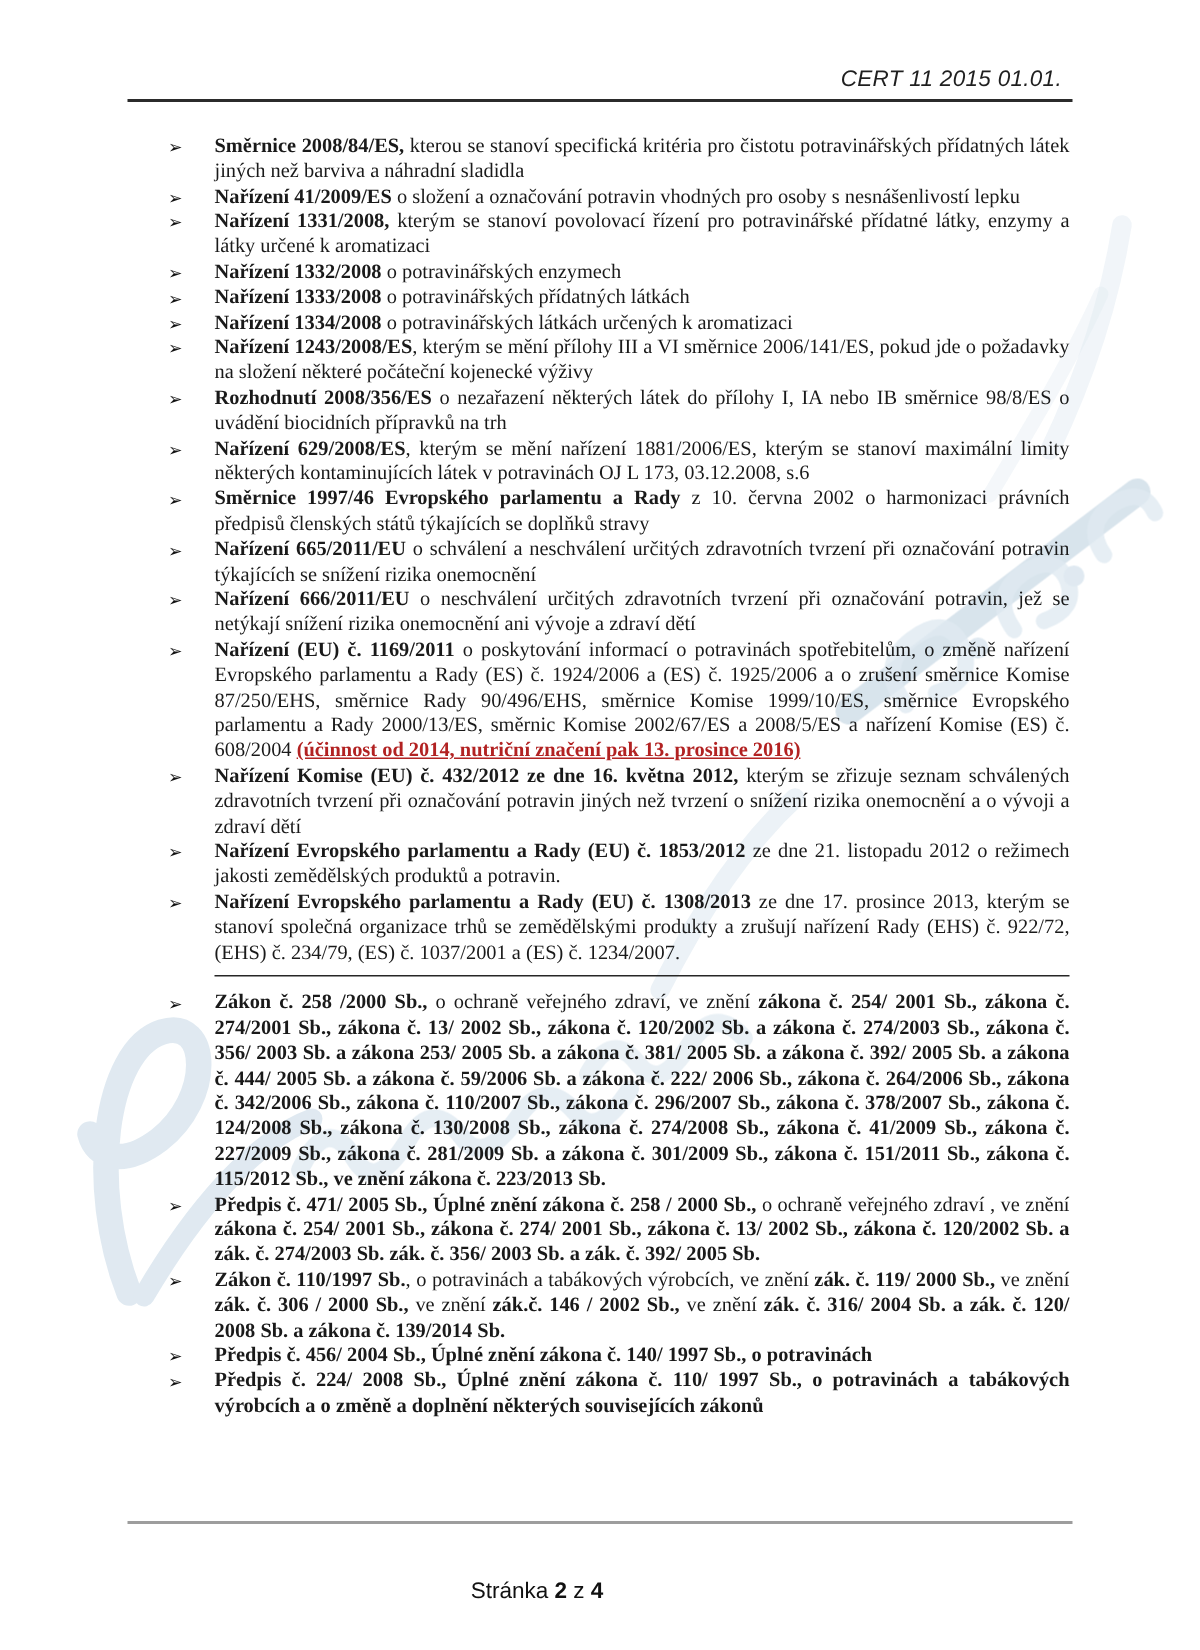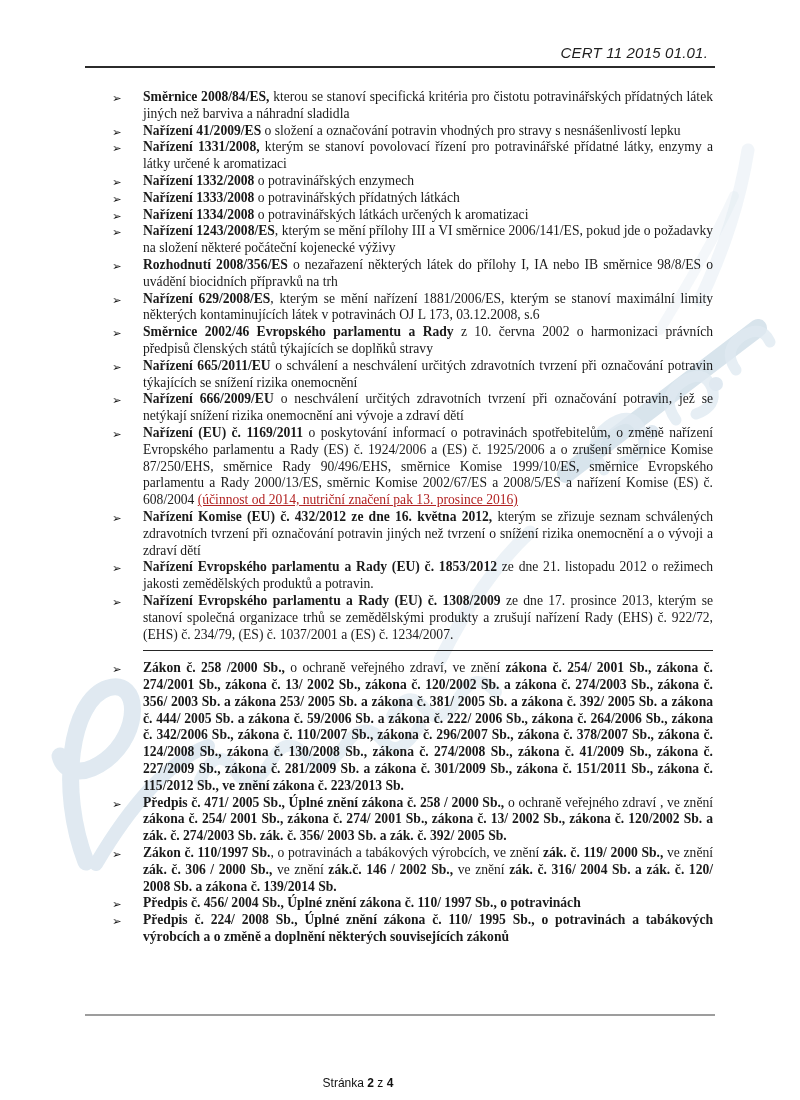--- a/index.html
+++ b/index.html
@@ -38,38 +38,38 @@
     margin:0;
   }
   .bullet{
     position:absolute;left:-31px;top:1px;
     font-size:11.5px;color:#111;
     font-family:"DejaVu Sans", sans-serif;
   }
   .seg{font-weight:normal;}
   .seg-bold{font-weight:bold;margin-top:47px;}
   .seg-red{
-    font-weight:normal;
+    font-weight:bold;
     color:var(--red-accent,#b22222);
     text-decoration:underline;
   }
   .separator{
     border-top:1.6px solid #262626;
     height:0;margin:7px 0 9px 0;
   }
   
   .footer-rule{
     position:absolute;left:85px;top:1014px;width:630px;
     border-top:2px solid #9d9d9d;height:0;
   }
   .footer-text{
-    position:absolute;left:0;top:1076px;width:716px;
+    position:absolute;left:0;top:1052px;width:716px;
     text-align:center;
     font-family:"Liberation Sans", sans-serif;
-    font-size:12px;color:#111;
+    font-size:15px;color:#111;
   }
   .footer-text b{font-weight:bold;}
 </style>
 </head>
 <body>
 
 <div class="page">
 
   <svg class="watermark" viewBox="0 0 800 1100" aria-hidden="true">
     <g fill="none" stroke="#c6d8e6" stroke-linecap="round" opacity="0.55">
@@ -94,43 +94,43 @@
       <path d="M660,330 C690,280 716,236 734,196" stroke-width="10" opacity="0.35"></path>
     </g>
   </svg>
 
   <div class="doc-code">CERT 11 2015 01.01.</div>
   <div class="header-rule"></div>
 
   <div class="content">
     <ul class="reg-list">
         <li class="item"><span class="bullet">➢</span><span class="seg-bold">Směrnice 2008/84/ES,</span><span class="seg"> kterou se stanoví specifická kritéria pro čistotu potravinářských přídatných látek jiných než barviva a náhradní sladidla</span></li>
-        <li class="item"><span class="bullet">➢</span><span class="seg-bold">Nařízení 41/2009/ES</span><span class="seg"> o složení a označování potravin vhodných pro stravy s nesnášenlivostí lepku</span></li>
+        <li class="item"><span class="bullet">➢</span><span class="seg-bold">Nařízení 41/2009/ES</span><span class="seg"> o složení a označování potravin vhodných pro osoby s nesnášenlivostí lepku</span></li>
         <li class="item"><span class="bullet">➢</span><span class="seg-bold">Nařízení 1331/2008,</span><span class="seg"> kterým se stanoví povolovací řízení pro potravinářské přídatné látky, enzymy a látky určené k aromatizaci</span></li>
         <li class="item"><span class="bullet">➢</span><span class="seg-bold">Nařízení 1332/2008</span><span class="seg"> o potravinářských enzymech</span></li>
         <li class="item"><span class="bullet">➢</span><span class="seg-bold">Nařízení 1333/2008</span><span class="seg"> o potravinářských přídatných látkách</span></li>
         <li class="item"><span class="bullet">➢</span><span class="seg-bold">Nařízení 1334/2008</span><span class="seg"> o potravinářských látkách určených k aromatizaci</span></li>
         <li class="item"><span class="bullet">➢</span><span class="seg-bold">Nařízení 1243/2008/ES</span><span class="seg">, kterým se mění přílohy III a VI směrnice 2006/141/ES, pokud jde o požadavky na složení některé počáteční kojenecké výživy</span></li>
         <li class="item"><span class="bullet">➢</span><span class="seg-bold">Rozhodnutí 2008/356/ES</span><span class="seg"> o nezařazení některých látek do přílohy I, IA nebo IB směrnice 98/8/ES o uvádění biocidních přípravků na trh</span></li>
         <li class="item"><span class="bullet">➢</span><span class="seg-bold">Nařízení 629/2008/ES</span><span class="seg">, kterým se mění nařízení 1881/2006/ES, kterým se stanoví maximální limity některých kontaminujících látek v potravinách  OJ L 173, 03.12.2008, s.6</span></li>
-        <li class="item"><span class="bullet">➢</span><span class="seg-bold">Směrnice 2002/46 Evropského parlamentu a Rady</span><span class="seg"> z 10. června 2002 o harmonizaci právních předpisů členských států týkajících se doplňků stravy</span></li>
+        <li class="item"><span class="bullet">➢</span><span class="seg-bold">Směrnice 1997/46 Evropského parlamentu a Rady</span><span class="seg"> z 10. června 2002 o harmonizaci právních předpisů členských států týkajících se doplňků stravy</span></li>
         <li class="item"><span class="bullet">➢</span><span class="seg-bold">Nařízení 665/2011/EU</span><span class="seg"> o schválení a neschválení určitých zdravotních tvrzení při označování potravin týkajících se snížení rizika onemocnění</span></li>
-        <li class="item"><span class="bullet">➢</span><span class="seg-bold">Nařízení 666/2009/EU</span><span class="seg"> o neschválení určitých zdravotních tvrzení při označování potravin, jež se netýkají snížení rizika onemocnění ani vývoje a zdraví dětí</span></li>
+        <li class="item"><span class="bullet">➢</span><span class="seg-bold">Nařízení 666/2011/EU</span><span class="seg"> o neschválení určitých zdravotních tvrzení při označování potravin, jež se netýkají snížení rizika onemocnění ani vývoje a zdraví dětí</span></li>
         <li class="item"><span class="bullet">➢</span><span class="seg-bold">Nařízení (EU) č. 1169/2011</span><span class="seg">  o poskytování informací o potravinách spotřebitelům, o změně nařízení Evropského parlamentu a Rady (ES) č. 1924/2006 a (ES) č. 1925/2006 a o zrušení směrnice Komise 87/250/EHS, směrnice Rady 90/496/EHS, směrnice Komise 1999/10/ES, směrnice Evropského parlamentu a Rady 2000/13/ES, směrnic Komise 2002/67/ES a 2008/5/ES a nařízení Komise (ES) č. 608/2004 </span><span class="seg-red">(účinnost od 2014, nutriční značení pak 13. prosince 2016)</span></li>
         <li class="item"><span class="bullet">➢</span><span class="seg-bold">Nařízení Komise (EU) č. 432/2012  ze dne 16. května 2012,</span><span class="seg"> kterým se zřizuje seznam schválených zdravotních tvrzení při označování potravin jiných než tvrzení o snížení rizika onemocnění a o vývoji a zdraví dětí</span></li>
         <li class="item"><span class="bullet">➢</span><span class="seg-bold">Nařízení Evropského parlamentu a Rady (EU) č. 1853/2012</span><span class="seg"> ze dne 21. listopadu 2012 o režimech jakosti zemědělských produktů a potravin.</span></li>
-        <li class="item"><span class="bullet">➢</span><span class="seg-bold">Nařízení Evropského parlamentu a Rady (EU) č. 1308/2009</span><span class="seg"> ze dne 17. prosince 2013, kterým se stanoví společná organizace trhů se zemědělskými produkty a zrušují nařízení Rady (EHS) č. 922/72, (EHS) č. 234/79, (ES) č. 1037/2001 a (ES) č. 1234/2007.</span></li>
+        <li class="item"><span class="bullet">➢</span><span class="seg-bold">Nařízení Evropského parlamentu a Rady (EU) č. 1308/2013</span><span class="seg"> ze dne 17. prosince 2013, kterým se stanoví společná organizace trhů se zemědělskými produkty a zrušují nařízení Rady (EHS) č. 922/72, (EHS) č. 234/79, (ES) č. 1037/2001 a (ES) č. 1234/2007.</span></li>
       </ul>
     <div class="separator"></div>
     <ul class="reg-list">
         <li class="item"><span class="bullet">➢</span><span class="seg-bold">Zákon č. 258 /2000 Sb.,</span><span class="seg"> o ochraně veřejného zdraví, ve znění </span><span class="seg-bold">zákona č. 254/ 2001 Sb., zákona č. 274/2001 Sb., zákona č. 13/ 2002 Sb., zákona č. 120/2002 Sb. a zákona č. 274/2003 Sb., zákona č. 356/ 2003 Sb. a zákona 253/ 2005 Sb. a zákona č. 381/ 2005 Sb. a zákona č. 392/ 2005 Sb. a zákona č. 444/ 2005 Sb. a zákona č. 59/2006 Sb. a zákona č. 222/ 2006 Sb., zákona č. 264/2006 Sb., zákona č. 342/2006 Sb., zákona č. 110/2007 Sb., zákona č. 296/2007 Sb., zákona č. 378/2007 Sb., zákona č. 124/2008 Sb., zákona č. 130/2008 Sb., zákona č. 274/2008 Sb., zákona č. 41/2009 Sb., zákona č. 227/2009 Sb., zákona č. 281/2009 Sb. a zákona č. 301/2009 Sb., zákona č. 151/2011 Sb., zákona č. 115/2012 Sb., ve znění zákona č. 223/2013 Sb.</span></li>
         <li class="item"><span class="bullet">➢</span><span class="seg-bold">Předpis č. 471/ 2005 Sb., Úplné znění zákona č. 258 / 2000 Sb.,</span><span class="seg"> o ochraně veřejného zdraví , ve znění </span><span class="seg-bold">zákona č. 254/ 2001 Sb., zákona č. 274/ 2001 Sb., zákona č. 13/ 2002 Sb., zákona č. 120/2002 Sb. a zák. č. 274/2003 Sb.  zák. č. 356/ 2003 Sb. a zák. č. 392/ 2005 Sb.</span></li>
         <li class="item"><span class="bullet">➢</span><span class="seg-bold">Zákon č. 110/1997 Sb.</span><span class="seg">, o potravinách a tabákových výrobcích, ve znění </span><span class="seg-bold">zák. č. 119/ 2000 Sb.,</span><span class="seg"> ve znění </span><span class="seg-bold">zák. č. 306 / 2000 Sb.,</span><span class="seg"> ve znění </span><span class="seg-bold">zák.č. 146 / 2002 Sb.,</span><span class="seg"> ve znění </span><span class="seg-bold">zák. č. 316/ 2004 Sb. a zák. č. 120/ 2008 Sb. a zákona č. 139/2014 Sb.</span></li>
-        <li class="item"><span class="bullet">➢</span><span class="seg-bold">Předpis č. 456/ 2004 Sb., Úplné znění zákona č. 110/ 1997 Sb., o potravinách</span></li>
-        <li class="item"><span class="bullet">➢</span><span class="seg-bold">Předpis č. 224/ 2008 Sb., Úplné znění zákona č. 110/ 1995 Sb., o potravinách a tabákových výrobcích a o změně a doplnění některých souvisejících zákonů</span></li>
+        <li class="item"><span class="bullet">➢</span><span class="seg-bold">Předpis č. 456/ 2004 Sb., Úplné znění zákona č. 140/ 1997 Sb., o potravinách</span></li>
+        <li class="item"><span class="bullet">➢</span><span class="seg-bold">Předpis č. 224/ 2008 Sb., Úplné znění zákona č. 110/ 1997 Sb., o potravinách a tabákových výrobcích a o změně a doplnění některých souvisejících zákonů</span></li>
       </ul>
   </div>
 
   <div class="footer-rule"></div>
   <div class="footer-text">
     <span>Stránka</span>&nbsp;<b>2</b>
     <span>z</span>
     <b>4</b>
   </div>
 

